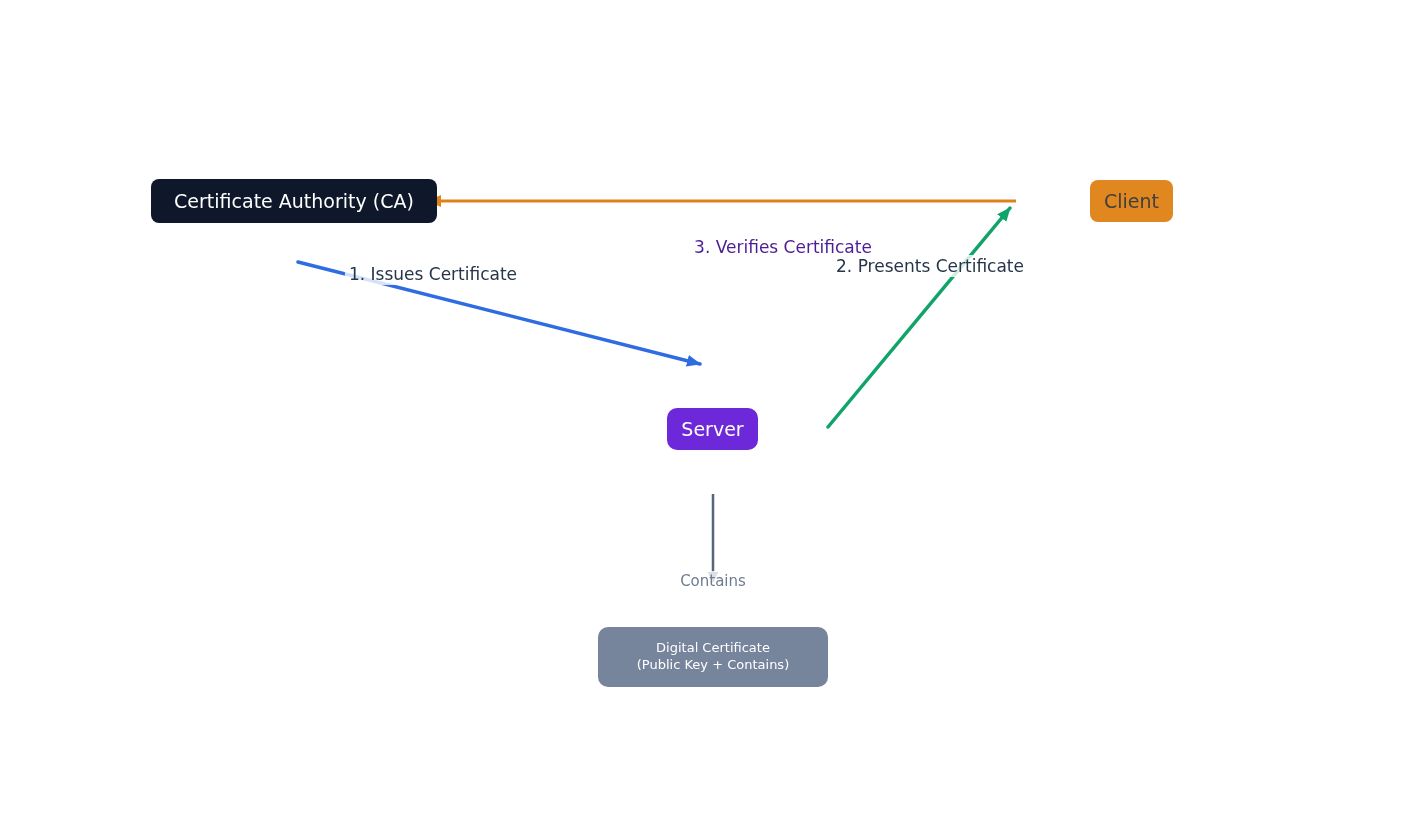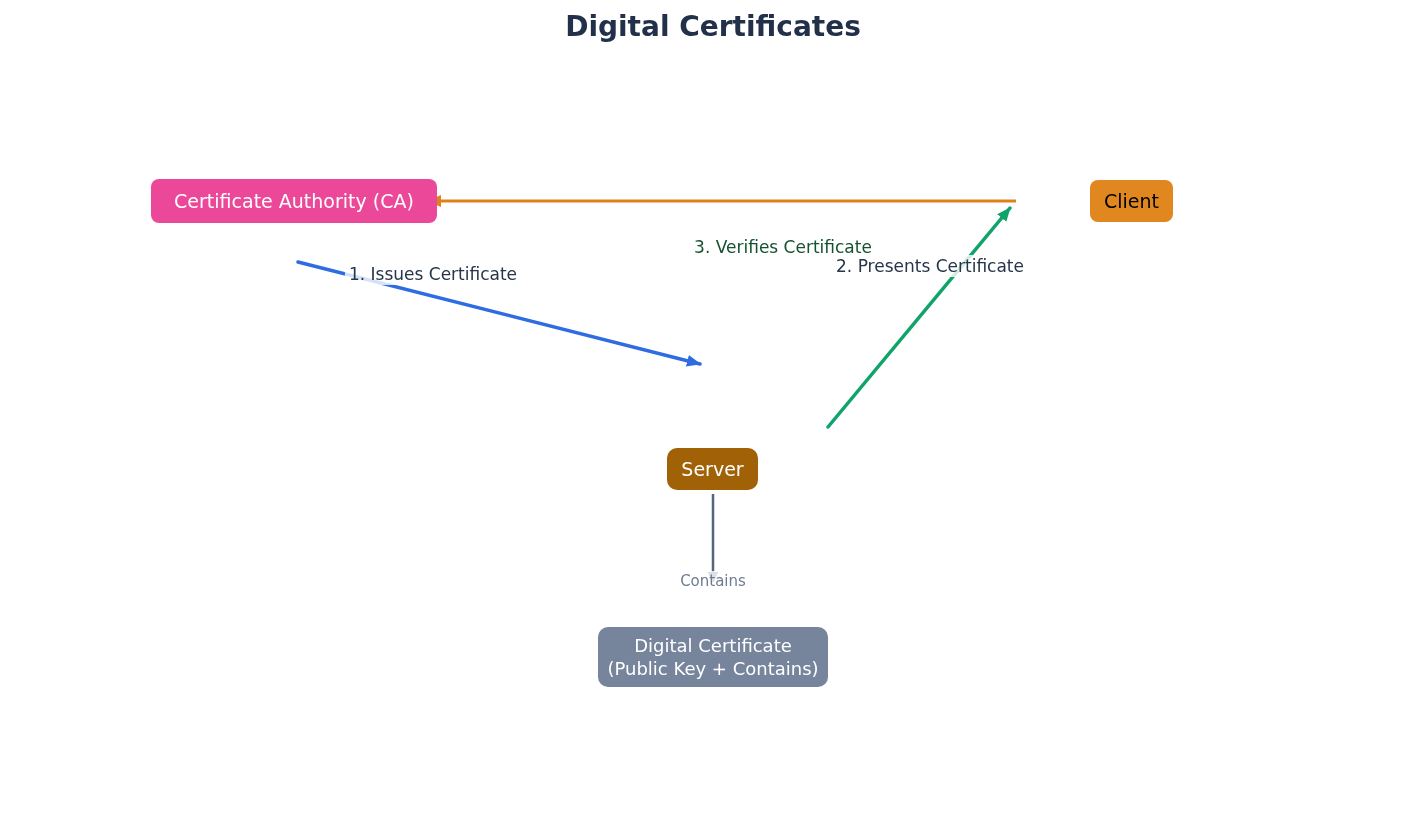--- a/index.html
+++ b/index.html
@@ -37,41 +37,40 @@
     align-items: center;
     justify-content: center;
     color: #ffffff;
     text-align: center;
     white-space: nowrap;
     box-sizing: border-box;
   }
   .node-ca     { left: 151px;  top: 179px; width: 286px; height: 44px; border-radius: 8px;  font-size: 19px; }
   .node-client { left: 1090px; top: 180px; width: 83px;  height: 42px; border-radius: 8px;  font-size: 19px; }
   .node-server { left: 667px;  top: 408px; width: 91px;  height: 42px; border-radius: 10px; font-size: 19px; }
-  .node-cert   { left: 598px;  top: 627px; width: 230px; height: 60px; border-radius: 10px; font-size: 18px;
+  .node-cert   { left: 598px;  top: 627px; width: 230px; height: 60px; border-radius: 10px; font-size: 13px;
                  flex-direction: column; line-height: 1.28; }
   .edge-label {
     position: absolute;
     transform: translateX(-50%);
     font-size: 17px;
     white-space: nowrap;
     background: rgba(255,255,255,0.8);
     padding: 1px 4px;
   }
   .label-issues   { left: 433px; top: 263px; }
   .label-verifies { left: 783px; top: 236px; }
   .label-presents { left: 922px; top: 255px; }
   .label-contains { left: 713px; top: 523px; font-size: 15px; }
 </style>
 </head>
 <body>
 
 <div class="canvas">
 
-  <div class="diagram-title" style="color: rgb(34, 48, 74);">Digital Certificates</div>
 
   <svg class="edges-svg" viewBox="0 0 1425 825" xmlns="http://www.w3.org/2000/svg">
     <defs>
       <marker id="arrow-issues" markerUnits="userSpaceOnUse" markerWidth="18" markerHeight="16" refX="13" refY="6" orient="auto">
         <path d="M0,0 L14,6 L0,12 Z" style="fill: rgb(47, 108, 226);"></path>
       </marker>
       <marker id="arrow-presents" markerUnits="userSpaceOnUse" markerWidth="18" markerHeight="16" refX="13" refY="6" orient="auto">
         <path d="M0,0 L14,6 L0,12 Z" style="fill: rgb(16, 163, 106);"></path>
       </marker>
       <marker id="arrow-verifies" markerUnits="userSpaceOnUse" markerWidth="18" markerHeight="16" refX="13" refY="6" orient="auto">
@@ -86,30 +85,30 @@
 
     <line x1="298" y1="262" x2="700" y2="364" stroke-width="3.5" fill="none" stroke-linecap="round" marker-end="url(#arrow-issues)" style="stroke: rgb(47, 108, 226);"></line>
 
     <line x1="828" y1="427" x2="1010" y2="208" stroke-width="3.5" fill="none" stroke-linecap="round" marker-end="url(#arrow-presents)" style="stroke: rgb(16, 163, 106);"></line>
 
     <line x1="713" y1="494" x2="713" y2="582" stroke-width="2.5" fill="none" marker-end="url(#arrow-contains)" style="stroke: rgb(85, 101, 124);"></line>
   </svg>
 
   <div class="edge-label label-issues" style="color: rgb(38, 53, 73);">1. Issues Certificate</div>
 
-  <div class="edge-label label-verifies" style="color: #14532d;">3. Verifies Certificate</div>
+  <div class="edge-label label-verifies" style="color: #4c1d95;">3. Verifies Certificate</div>
 
   <div class="edge-label label-presents" style="color: rgb(38, 53, 73); margin-left: 8px;">2. Presents Certificate</div>
 
   <div class="edge-label label-contains" style="color: rgb(110, 124, 146); margin-top: 48px;">Contains</div>
 
-  <div class="node node-ca" style="background: #ec4899; color: rgb(255, 255, 255);">Certificate Authority (CA)</div>
+  <div class="node node-ca" style="background: #0f172a; color: rgb(255, 255, 255);">Certificate Authority (CA)</div>
 
-  <div class="node node-client" style="background: rgb(224, 135, 31); color: #000000;">Client</div>
+  <div class="node node-client" style="background: rgb(224, 135, 31); color: #404040;">Client</div>
 
-  <div class="node node-server" style="background: #a16207; color: rgb(255, 255, 255); margin-top: 40px;">Server</div>
+  <div class="node node-server" style="background: #6d28d9; color: rgb(255, 255, 255);">Server</div>
 
   <div class="node node-cert" style="background: rgb(118, 132, 156); color: rgb(255, 255, 255);">
     <span>Digital Certificate</span>
     <span>(Public Key + Contains)</span>
   </div>
 
 </div>
 
 </body></html>

